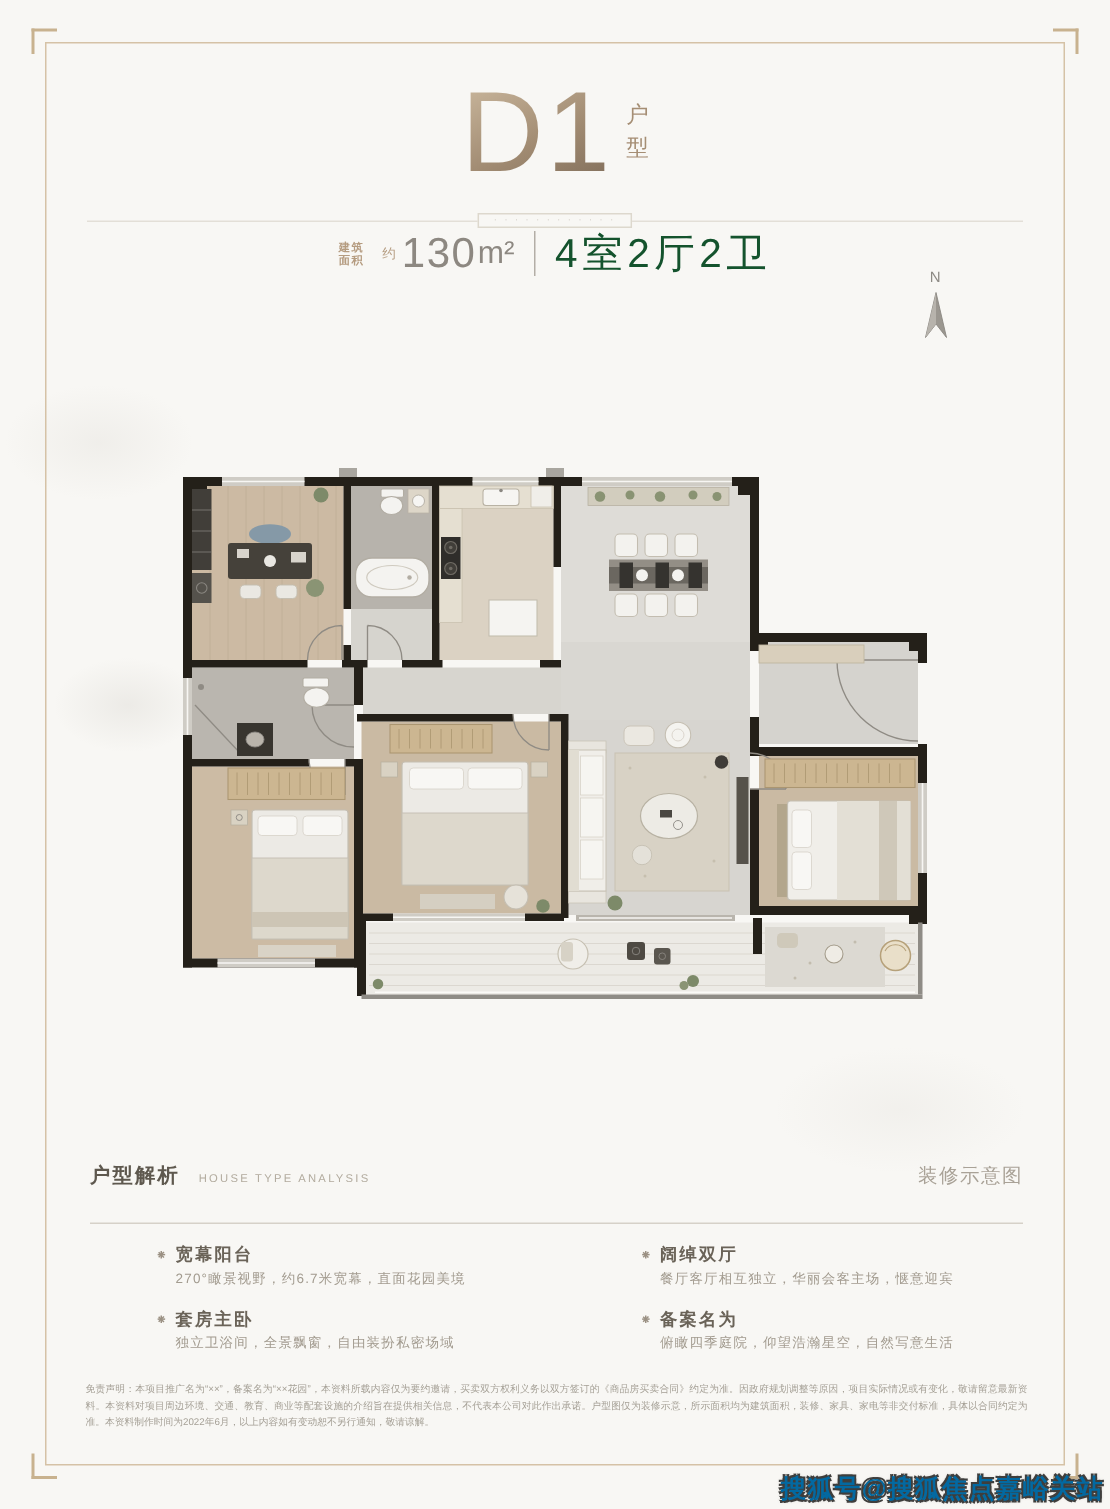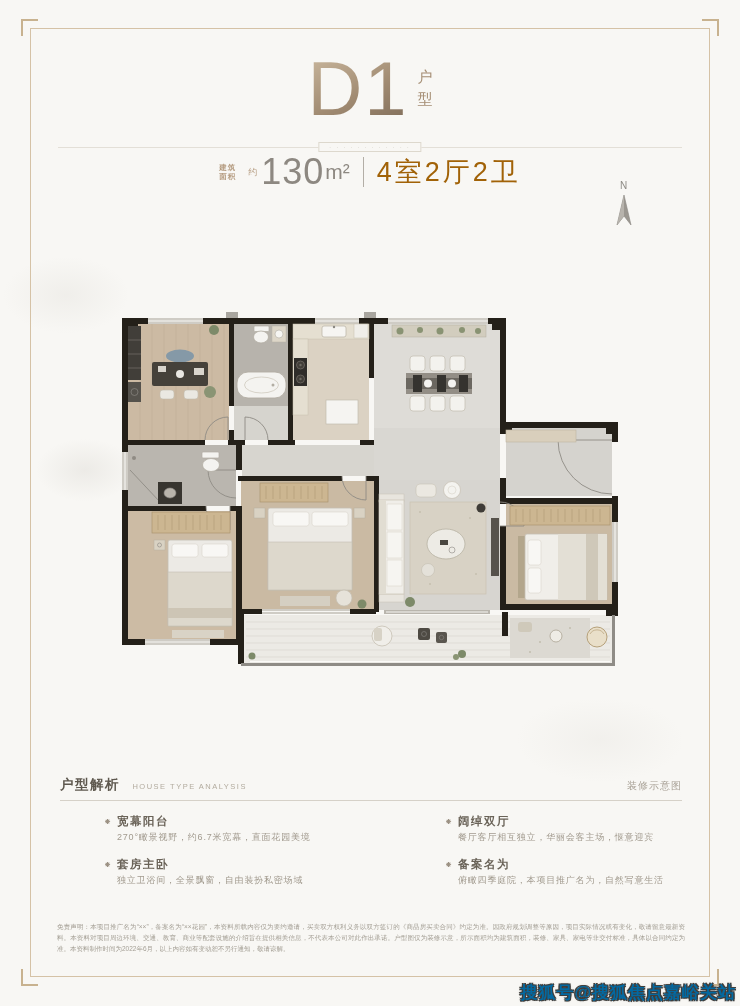--- a/index.html
+++ b/index.html
@@ -28,36 +28,36 @@
   .huxing{display:inline-flex;flex-direction:column;margin-left:9px;margin-bottom:4px;
       color:#a58e74;font-size:15px;line-height:1;gap:7px;font-weight:500;}
   .divider{position:absolute;top:147px;left:58px;right:58px;border-top:1px solid #e3dfd7;}
   .divider-cap{position:absolute;top:-6px;left:50%;transform:translateX(-50%);
       background:#f8f7f4;border:1px solid #ddd8cd;padding:1px 10px;font-size:5px;
       color:#b6b0a4;letter-spacing:2px;white-space:nowrap;filter:blur(.4px);}
   .area-row{position:absolute;top:154px;left:0;width:100%;display:flex;justify-content:center;align-items:center;}
   .area-prefix{display:flex;align-items:center;color:#b59c80;margin-right:4px;gap:10px;}
   .prefix-stack{display:flex;flex-direction:column;font-size:7.5px;font-weight:700;line-height:1.25;letter-spacing:1px;}
   .approx{font-size:9px;margin-left:2px;}
-  .area-value{font-size:36px;color:#8d8881;letter-spacing:1px;line-height:1;}
+  .area-value{font-size:28px;color:#8d8881;letter-spacing:1px;line-height:1;}
   .area-unit{font-size:21px;color:#8d8881;margin-left:1px;}
   .area-bar{width:1px;height:30px;background:#b3aea6;margin:0 13px;}
-  .area-layout{font-size:27px;color:#a16207;letter-spacing:3px;font-weight:500;line-height:1;}
+  .area-layout{font-size:27px;color:#14532d;letter-spacing:3px;font-weight:500;line-height:1;}
   
   .compass{position:absolute;left:604px;top:180px;width:40px;text-align:center;color:#8d8a84;}
   .compass-n{font-size:10px;letter-spacing:1px;}
   
   .plan{position:absolute;left:110px;top:312px;width:520px;height:360px;}
   
   .analysis{position:absolute;left:60px;top:775px;width:622px;}
-  .analysis-head{display:flex;justify-content:space-between;align-items:baseline;padding-bottom:6px;border-bottom:1px solid #d6d1c8;}
+  .analysis-head{display:flex;justify-content:space-between;align-items:baseline;padding-bottom:22px;border-bottom:1px solid #d6d1c8;}
   .analysis-title-cn{font-size:13.5px;font-weight:700;color:#5e584e;letter-spacing:1.5px;}
   .analysis-title-en{font-size:7.5px;color:#b2ab9e;letter-spacing:1.5px;margin-left:8px;font-weight:400;}
-  .analysis-note{font-size:10px;color:#a9a297;letter-spacing:1px;}
-  .analysis-grid{display:grid;grid-template-columns:323px 1fr;column-gap:18px;padding:13px 0 0 45px;}
+  .analysis-note{font-size:13px;color:#a9a297;letter-spacing:1px;}
+  .analysis-grid{display:grid;grid-template-columns:323px 1fr;column-gap:0;padding:13px 0 0 45px;}
   .a-item{margin-bottom:13px;}
   .a-title{display:flex;align-items:center;font-size:11.5px;font-weight:700;color:#6a6358;letter-spacing:1.5px;}
   .bullet{width:5px;height:5px;margin-right:7px;position:relative;flex:0 0 auto;}
   .bullet::before,.bullet::after{content:"";position:absolute;left:2px;top:0;width:1.2px;height:5px;background:#9b9183;}
   .bullet::after{transform:rotate(90deg);}
   .bullet i{position:absolute;left:2px;top:0;width:1.2px;height:5px;background:#9b9183;transform:rotate(45deg);display:block;}
   .bullet em{position:absolute;left:2px;top:0;width:1.2px;height:5px;background:#9b9183;transform:rotate(-45deg);display:block;}
   .a-desc{margin:2px 0 0 12px;font-size:9px;color:#a29b8f;letter-spacing:.8px;}
   
   .disclaimer{position:absolute;left:57px;top:921px;width:628px;font-size:6.5px;line-height:11px;
@@ -415,21 +415,21 @@
           <div class="a-desc">餐厅客厅相互独立，华丽会客主场，惬意迎宾</div>
         </div>
         <div class="a-item">
           <div class="a-title">
               <span class="bullet">
                 <i></i>
                 <em></em>
               </span>
               <span>备案名为</span>
             </div>
-          <div class="a-desc">俯瞰四季庭院，本项目推广名为，自然写意生活</div>
+          <div class="a-desc">俯瞰四季庭院，仰望浩瀚星空，自然写意生活</div>
         </div>
       </div>
     </div>
   </div>
 
   <div class="disclaimer">免责声明：本项目推广名为“××”，备案名为“××花园”，本资料所载内容仅为要约邀请，买卖双方权利义务以双方签订的《商品房买卖合同》约定为准。因政府规划调整等原因，项目实际情况或有变化，敬请留意最新资料。本资料对项目周边环境、交通、教育、商业等配套设施的介绍旨在提供相关信息，不代表本公司对此作出承诺。户型图仅为装修示意，所示面积均为建筑面积，装修、家具、家电等非交付标准，具体以合同约定为准。本资料制作时间为2022年6月，以上内容如有变动恕不另行通知，敬请谅解。</div>
 
   <div class="watermark">搜狐号@搜狐焦点嘉峪关站</div>
 
 </div>

